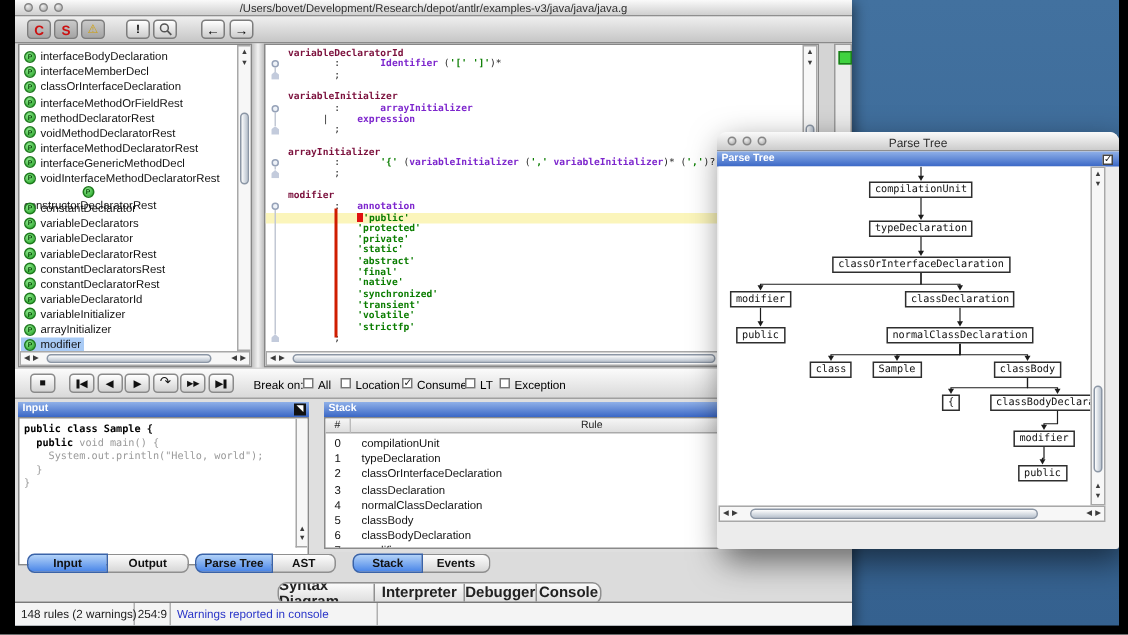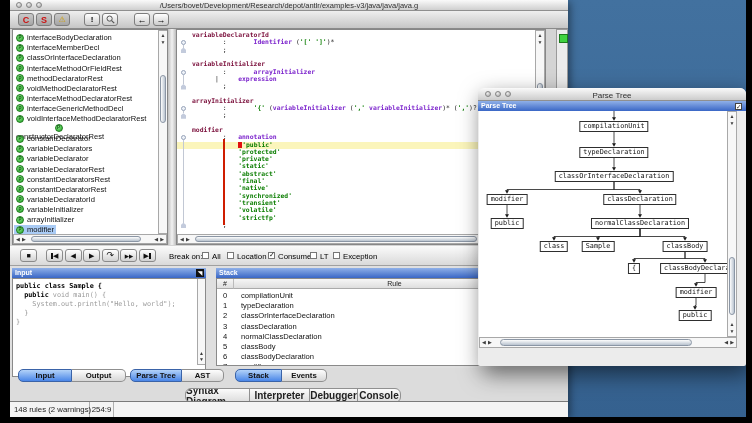--- a/index.html
+++ b/index.html
@@ -447,20 +447,21 @@
     <div id="bottom-tabs">
         <div class="btab" style="width: 64px;">Syntax Diagram</div>
         <div class="btab" style="width: 60px;">Interpreter</div>
         <div class="btab" style="width: 48px;">Debugger</div>
         <div class="btab" style="width: 42px;">Console</div>
       </div>
 
     <div id="statusbar">
       <div class="st-cell" style="left:0;width:80px">148 rules (2 warnings)</div>
       <div class="st-cell" style="left:80px;width:24px;justify-content:center">254:9</div>
+      <div class="st-cell" style="left:104px;width:138px;color:#2a35c8">Warnings reported in console</div>
     </div>
   </div>
 
   <div id="pt-win">
     <div id="pt-titlebar">
       <span class="dot" style="left:7px;top:3px"></span>
       <span class="dot" style="left:17px;top:3px"></span>
       <span class="dot" style="left:27px;top:3px"></span>
       <span class="tb-title" style="top:2.5px;font-size:8px">Parse Tree</span>
     </div>

